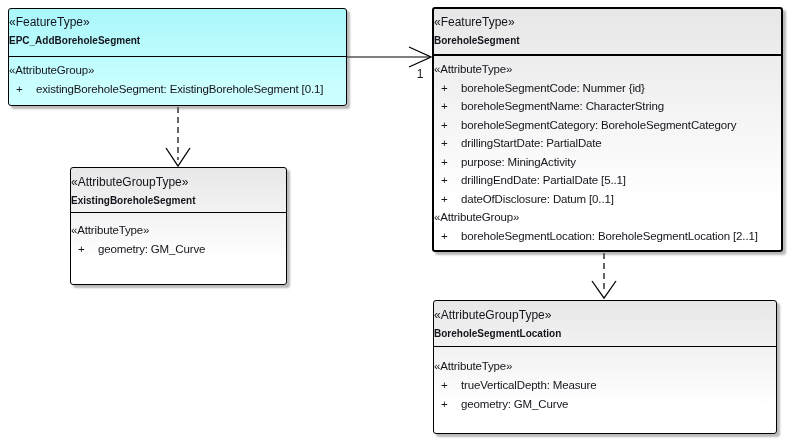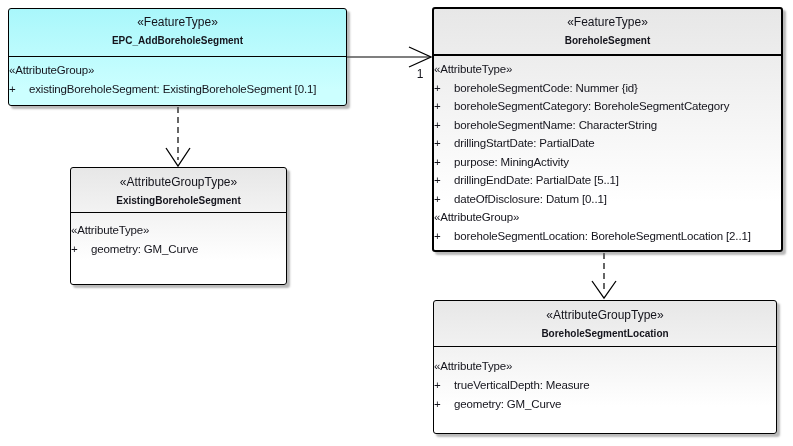--- a/index.html
+++ b/index.html
@@ -11,29 +11,29 @@
     position:absolute;box-sizing:border-box;
     border:1px solid #000;border-radius:3px;
     box-shadow:3px 3px 2px rgba(100,100,100,0.45);
     background:linear-gradient(180deg,#e7e7e7 0%,#ffffff 80%);
   }
   .uml-class.feature{
     background:linear-gradient(180deg,#a9f7fb 0%,#ccffff 85%);
   }
   .uml-class.thick{border-width:2px;}
   .title-compartment{
-    box-sizing:border-box;text-align:center;border-bottom:1px solid #000;
+    box-sizing:border-box;border-bottom:1px solid #000;
   }
   .uml-class.thick .title-compartment{border-bottom-width:2px;}
   .stereotype-line{font-size:12px;line-height:17px;white-space:nowrap;}
   .class-name{font-size:10px;font-weight:bold;line-height:19px;white-space:nowrap;}
   .attr-compartment{box-sizing:border-box;}
   .row{font-size:11.5px;line-height:19px;white-space:nowrap;letter-spacing:-0.15px;}
   .row.stereo{}
-  .row.attr{}
+  .row.attr{padding-left:7px;}
   .row .vis{display:inline-block;width:20px;}
   #box-boreholesegment .row{line-height:18.5px;}
   svg.connector-layer{position:absolute;left:0;top:0;}
   .conn-line{stroke:#000;stroke-width:1.2;fill:none;}
   .conn-line.dashed{stroke-dasharray:6,4;}
   .conn-head{stroke:#000;stroke-width:1.3;fill:none;}
   .mult-label{font-family:"Liberation Sans",sans-serif;font-size:12px;fill:#14141c;}
 </style>
 </head>
 <body>
@@ -73,24 +73,24 @@
     <div class="title-compartment" style="height:47px;padding-top:5px">
       <div class="stereotype-line">«FeatureType»</div>
       <div class="class-name">BoreholeSegment</div>
     </div>
     <div class="attr-compartment" style="padding-top:4px">
       <div class="row stereo">«AttributeType»</div>
       <div class="row attr">
         <span class="vis">+</span><span>boreholeSegmentCode: Nummer {id}</span>
       </div>
       <div class="row attr">
-        <span class="vis">+</span><span>boreholeSegmentCategory: BoreholeSegmentCategory</span>
+        <span class="vis">+</span><span>boreholeSegmentName: CharacterString</span>
       </div>
       <div class="row attr">
-        <span class="vis">+</span><span>boreholeSegmentName: CharacterString</span>
+        <span class="vis">+</span><span>boreholeSegmentCategory: BoreholeSegmentCategory</span>
       </div>
       <div class="row attr">
         <span class="vis">+</span><span>drillingStartDate: PartialDate</span>
       </div>
       <div class="row attr">
         <span class="vis">+</span><span>purpose: MiningActivity</span>
       </div>
       <div class="row attr">
         <span class="vis">+</span><span>drillingEndDate: PartialDate [5..1]</span>
       </div>

